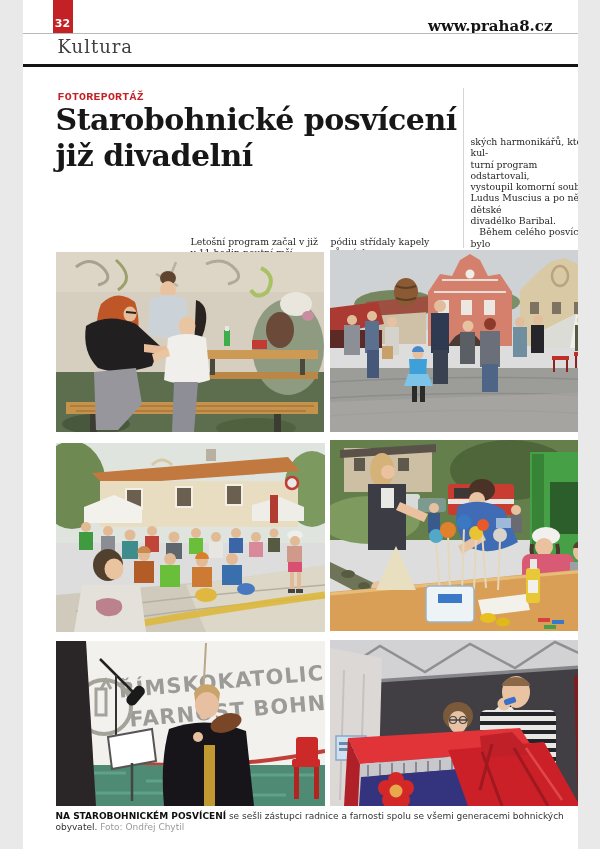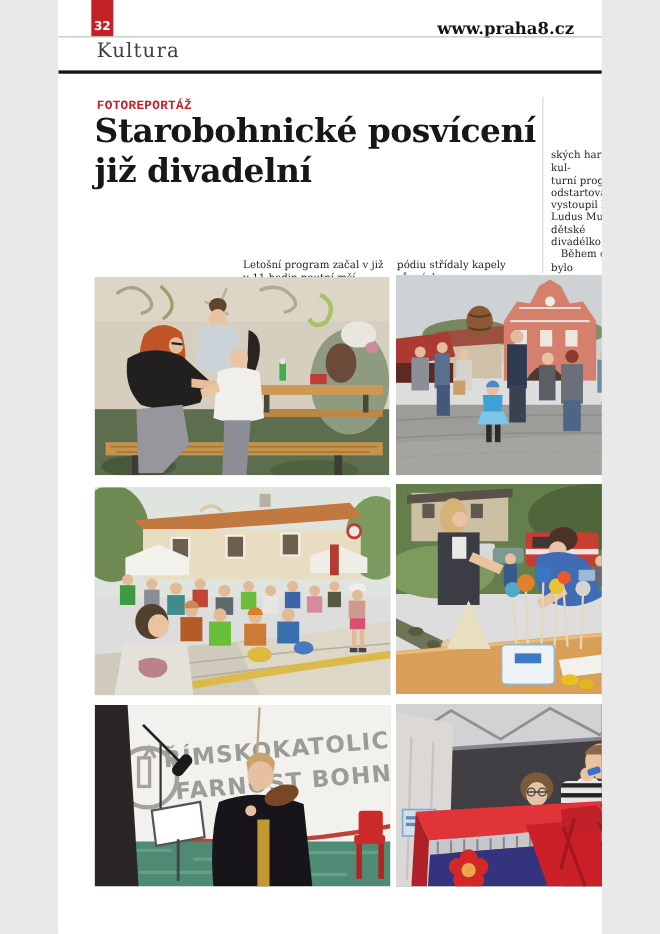--- a/index.html
+++ b/index.html
@@ -1,16 +1,16 @@
 <!DOCTYPE html>
 <html><head>
 <meta charset="utf-8">
 <style>
   html,body{margin:0;padding:0;background:#e9e9e9;}
-  .page{position:relative;width:494px;height:849px;background:#fff;margin:0 auto;
+  .page{position:relative;width:555px;height:849px;background:#fff;margin:0 auto;
         font-family:"DejaVu Serif",serif;color:#222;overflow:hidden;}
   .abs{position:absolute;}
   
   .badge{left:30px;top:0;width:20px;height:33px;background:#c42127;color:#fff;
          font-family:"DejaVu Sans",sans-serif;font-weight:bold;font-size:11px;
          display:flex;align-items:flex-end;justify-content:center;padding-bottom:3px;box-sizing:border-box;}
   .mast{left:57px;top:18px;font-size:8.5px;letter-spacing:.4px;color:#3a3a3a;white-space:nowrap;}
   .mast b{color:#c42127;font-weight:bold;}
   .site{right:25px;top:17px;font-size:15px;font-weight:bold;color:#141414;}
   .rule-thin{left:0;top:33px;width:600px;height:1px;background:#b9b9b9;}
@@ -433,14 +433,15 @@
           <circle cx="66" cy="140" r="8"></circle>
       </g>
       <circle cx="66" cy="151" r="6.5" fill="#e8a84c"></circle>
       <polygon points="118,110 214,102 250,166 138,166" fill="#cc2028"></polygon>
       <polygon points="150,96 182,92 202,114 152,118" fill="#c02028"></polygon>
       <path d="M152,112 L172,166 M184,108 L218,166 M162,104 L150,150" stroke="#a01820" stroke-width="3" fill="none"></path>
       <path d="M196,108 L232,160" stroke="#e04848" stroke-width="2.5" fill="none"></path>
     </svg>
   </div>
 
+  <div class="abs caption"><b>NA STAROBOHNICKÉM POSVÍCENÍ</b><span> se sešli zástupci radnice a farnosti spolu se všemi generacemi bohnických obyvatel. </span><span class="credit">Foto: Ondřej Chytil</span></div>
 
 </div>
 
 </body></html>

